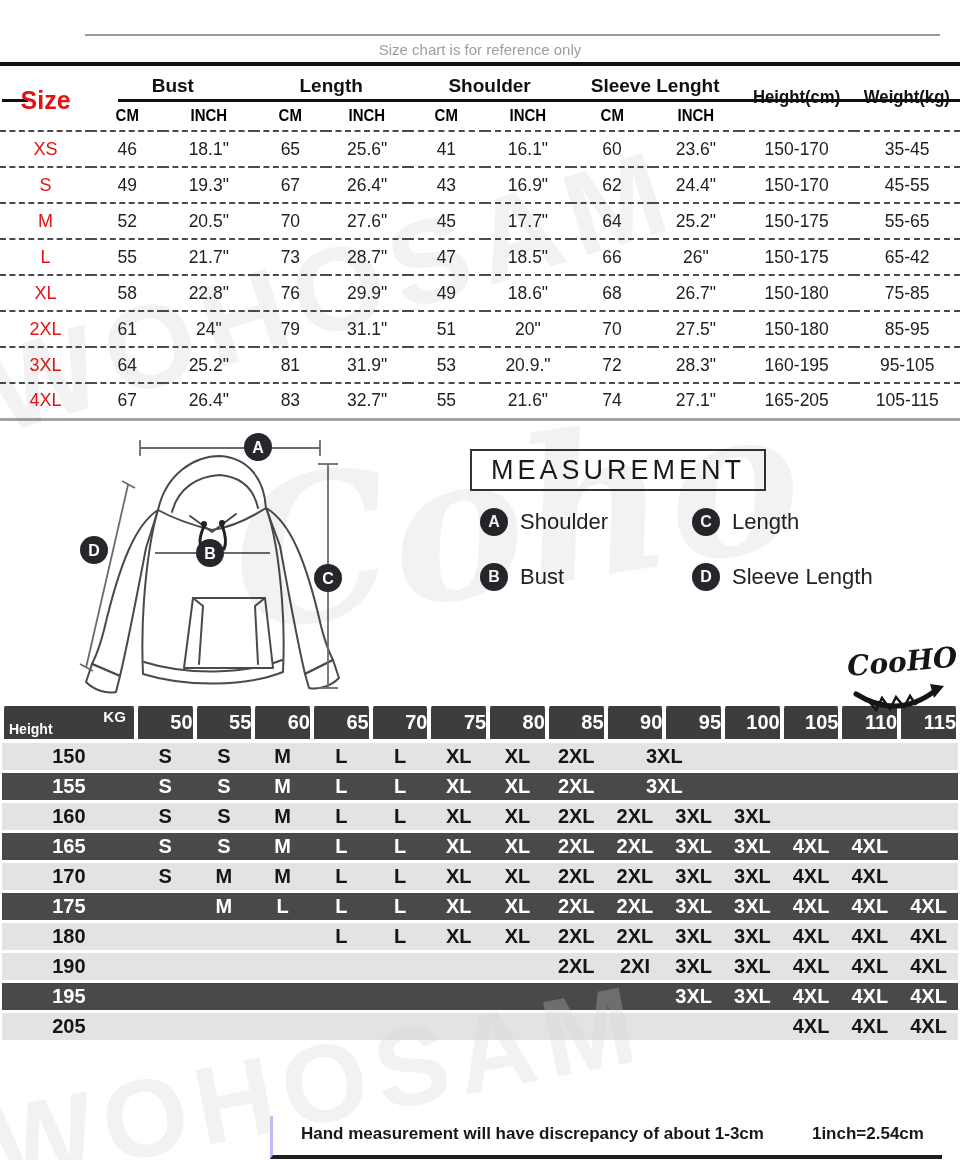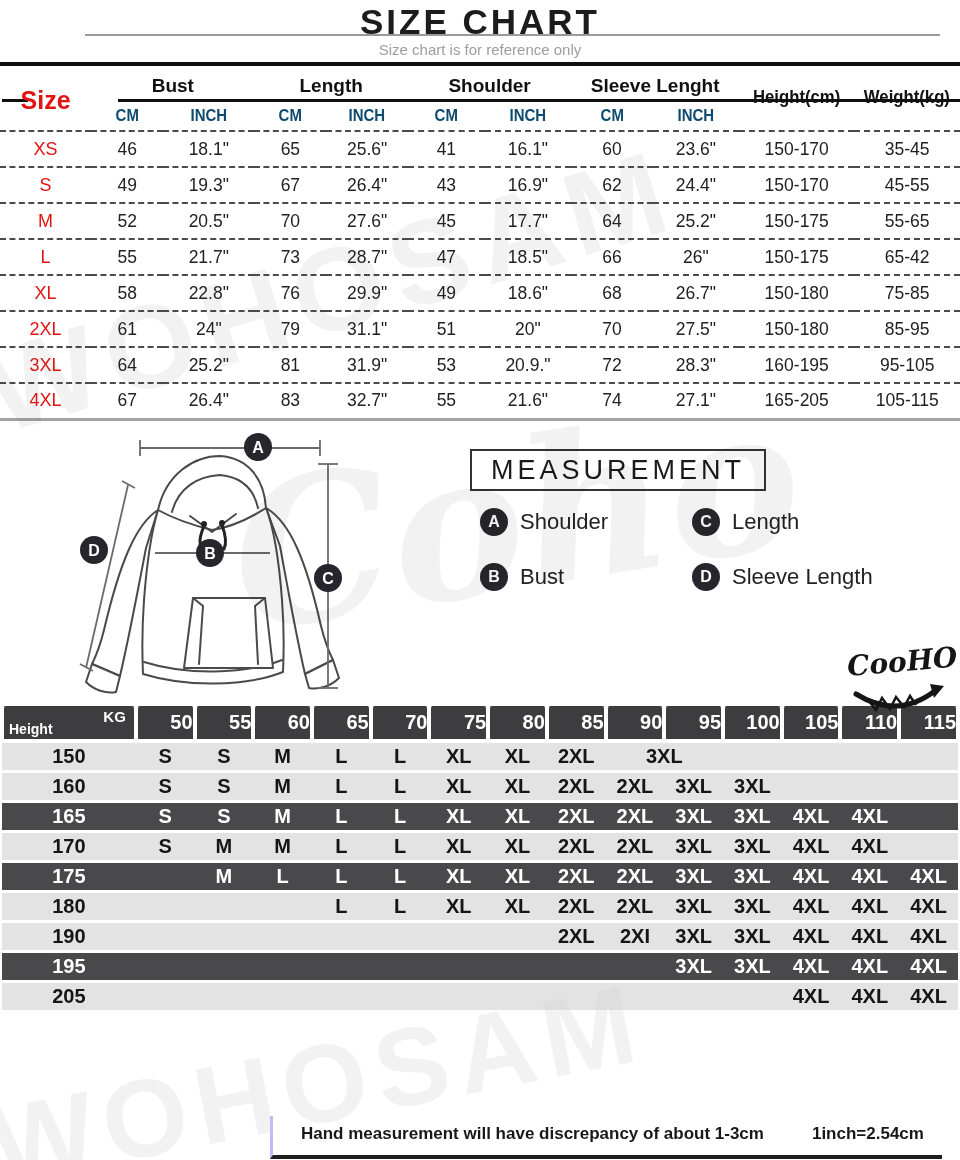--- a/index.html
+++ b/index.html
@@ -17,21 +17,21 @@
   .title { position:absolute; top:2px; left:0; width:100%; text-align:center; font-size:35px; font-weight:600; letter-spacing:3px; color:#1c1c1c; }
   .title-rule { position:absolute; top:34px; left:85px; width:855px; height:2px; background:#9a9a9a; }
   .subtitle { position:absolute; top:41px; left:0; width:100%; text-align:center; font-size:15px; color:#9d9d9d; }
   
   .size-wrap { position:absolute; top:62px; left:0; width:960px; }
   table.size { width:100%; border-collapse:collapse; border-top:4px solid #111; border-bottom:3px solid #a3a3a3; table-layout:fixed; }
   table.size th, table.size td { text-align:center; vertical-align:middle; }
   tr.group-row th { font-size:19px; font-weight:bold; height:37px; padding-top:4px; color:#111; }
   th.size-head { position:relative; }
   .size-label { color:#e31313; font-size:25px; font-weight:bold; position:relative; z-index:2; background:transparent; }
-  tr.unit-row th { font-size:17px; font-weight:bold; height:30px; color:#0c4a6e; }
+  tr.unit-row th { font-size:17px; font-weight:bold; height:30px; color:#000000; }
   tr.unit-row th span, th.hw span { display:inline-block; transform:scaleX(0.88); }
   th.hw { font-size:17px; font-weight:bold; vertical-align:bottom; padding-bottom:7px; }
   .hdr-rule-right { position:absolute; top:37px; left:118px; width:842px; height:3px; background:#111; }
   .hdr-dash-left { position:absolute; top:37px; left:2px; width:26px; height:3px; background:#111; }
   table.size tbody td { border-top:2px dashed #4b4b4b; font-size:17.5px; color:#222; height:36px; }
   table.size tbody td.sz { color:#e31313; font-size:18px; }
   
   .measure-box { position:absolute; left:470px; top:449px; width:296px; height:42px; border:2px solid #333; display:flex; align-items:center; justify-content:center; font-size:27px; letter-spacing:4px; color:#1a1a1a; z-index:2; background:rgba(255,255,255,0.65); }
   .legend { position:absolute; left:480px; top:508px; width:470px; display:grid; grid-template-columns:212px 1fr; row-gap:27px; z-index:2; }
   .legend-item { display:flex; align-items:center; gap:12px; }
@@ -55,21 +55,20 @@
 </style>
 </head>
 <body>
 
 <div class="page">
 
   <div class="wm wm-top">WOHOSAM</div>
   <div class="wm wm-mid">Coho</div>
   <div class="wm wm-bottom">WOHOSAM</div>
 
-  <div class="title">SIZE CHART</div>
   <div class="title-rule"></div>
   <div class="subtitle">Size chart is for reference only</div>
 
   <div class="size-wrap">
     <table class="size">
       <colgroup>
         <col style="width:9.5%">
           <col style="width:7.5%">
           <col style="width:9.5%">
         <col style="width:7.5%">
@@ -355,20 +354,36 @@
             <td>L</td>
             <td>XL</td>
             <td>XL</td>
             <td>2XL</td>
             <td colspan="2">3XL</td>
             <td></td>
             <td></td>
             <td></td>
             <td></td>
           </tr>
+          <tr class="dark">
+            <td>155</td>
+            <td>S</td>
+            <td>S</td>
+            <td>M</td>
+            <td>L</td>
+            <td>L</td>
+            <td>XL</td>
+            <td>XL</td>
+            <td>2XL</td>
+            <td colspan="2">3XL</td>
+            <td></td>
+            <td></td>
+            <td></td>
+            <td></td>
+          </tr>
           <tr class="light">
             <td>160</td>
             <td>S</td>
             <td>S</td>
             <td>M</td>
             <td>L</td>
             <td>L</td>
             <td>XL</td>
             <td>XL</td>
             <td>2XL</td>

